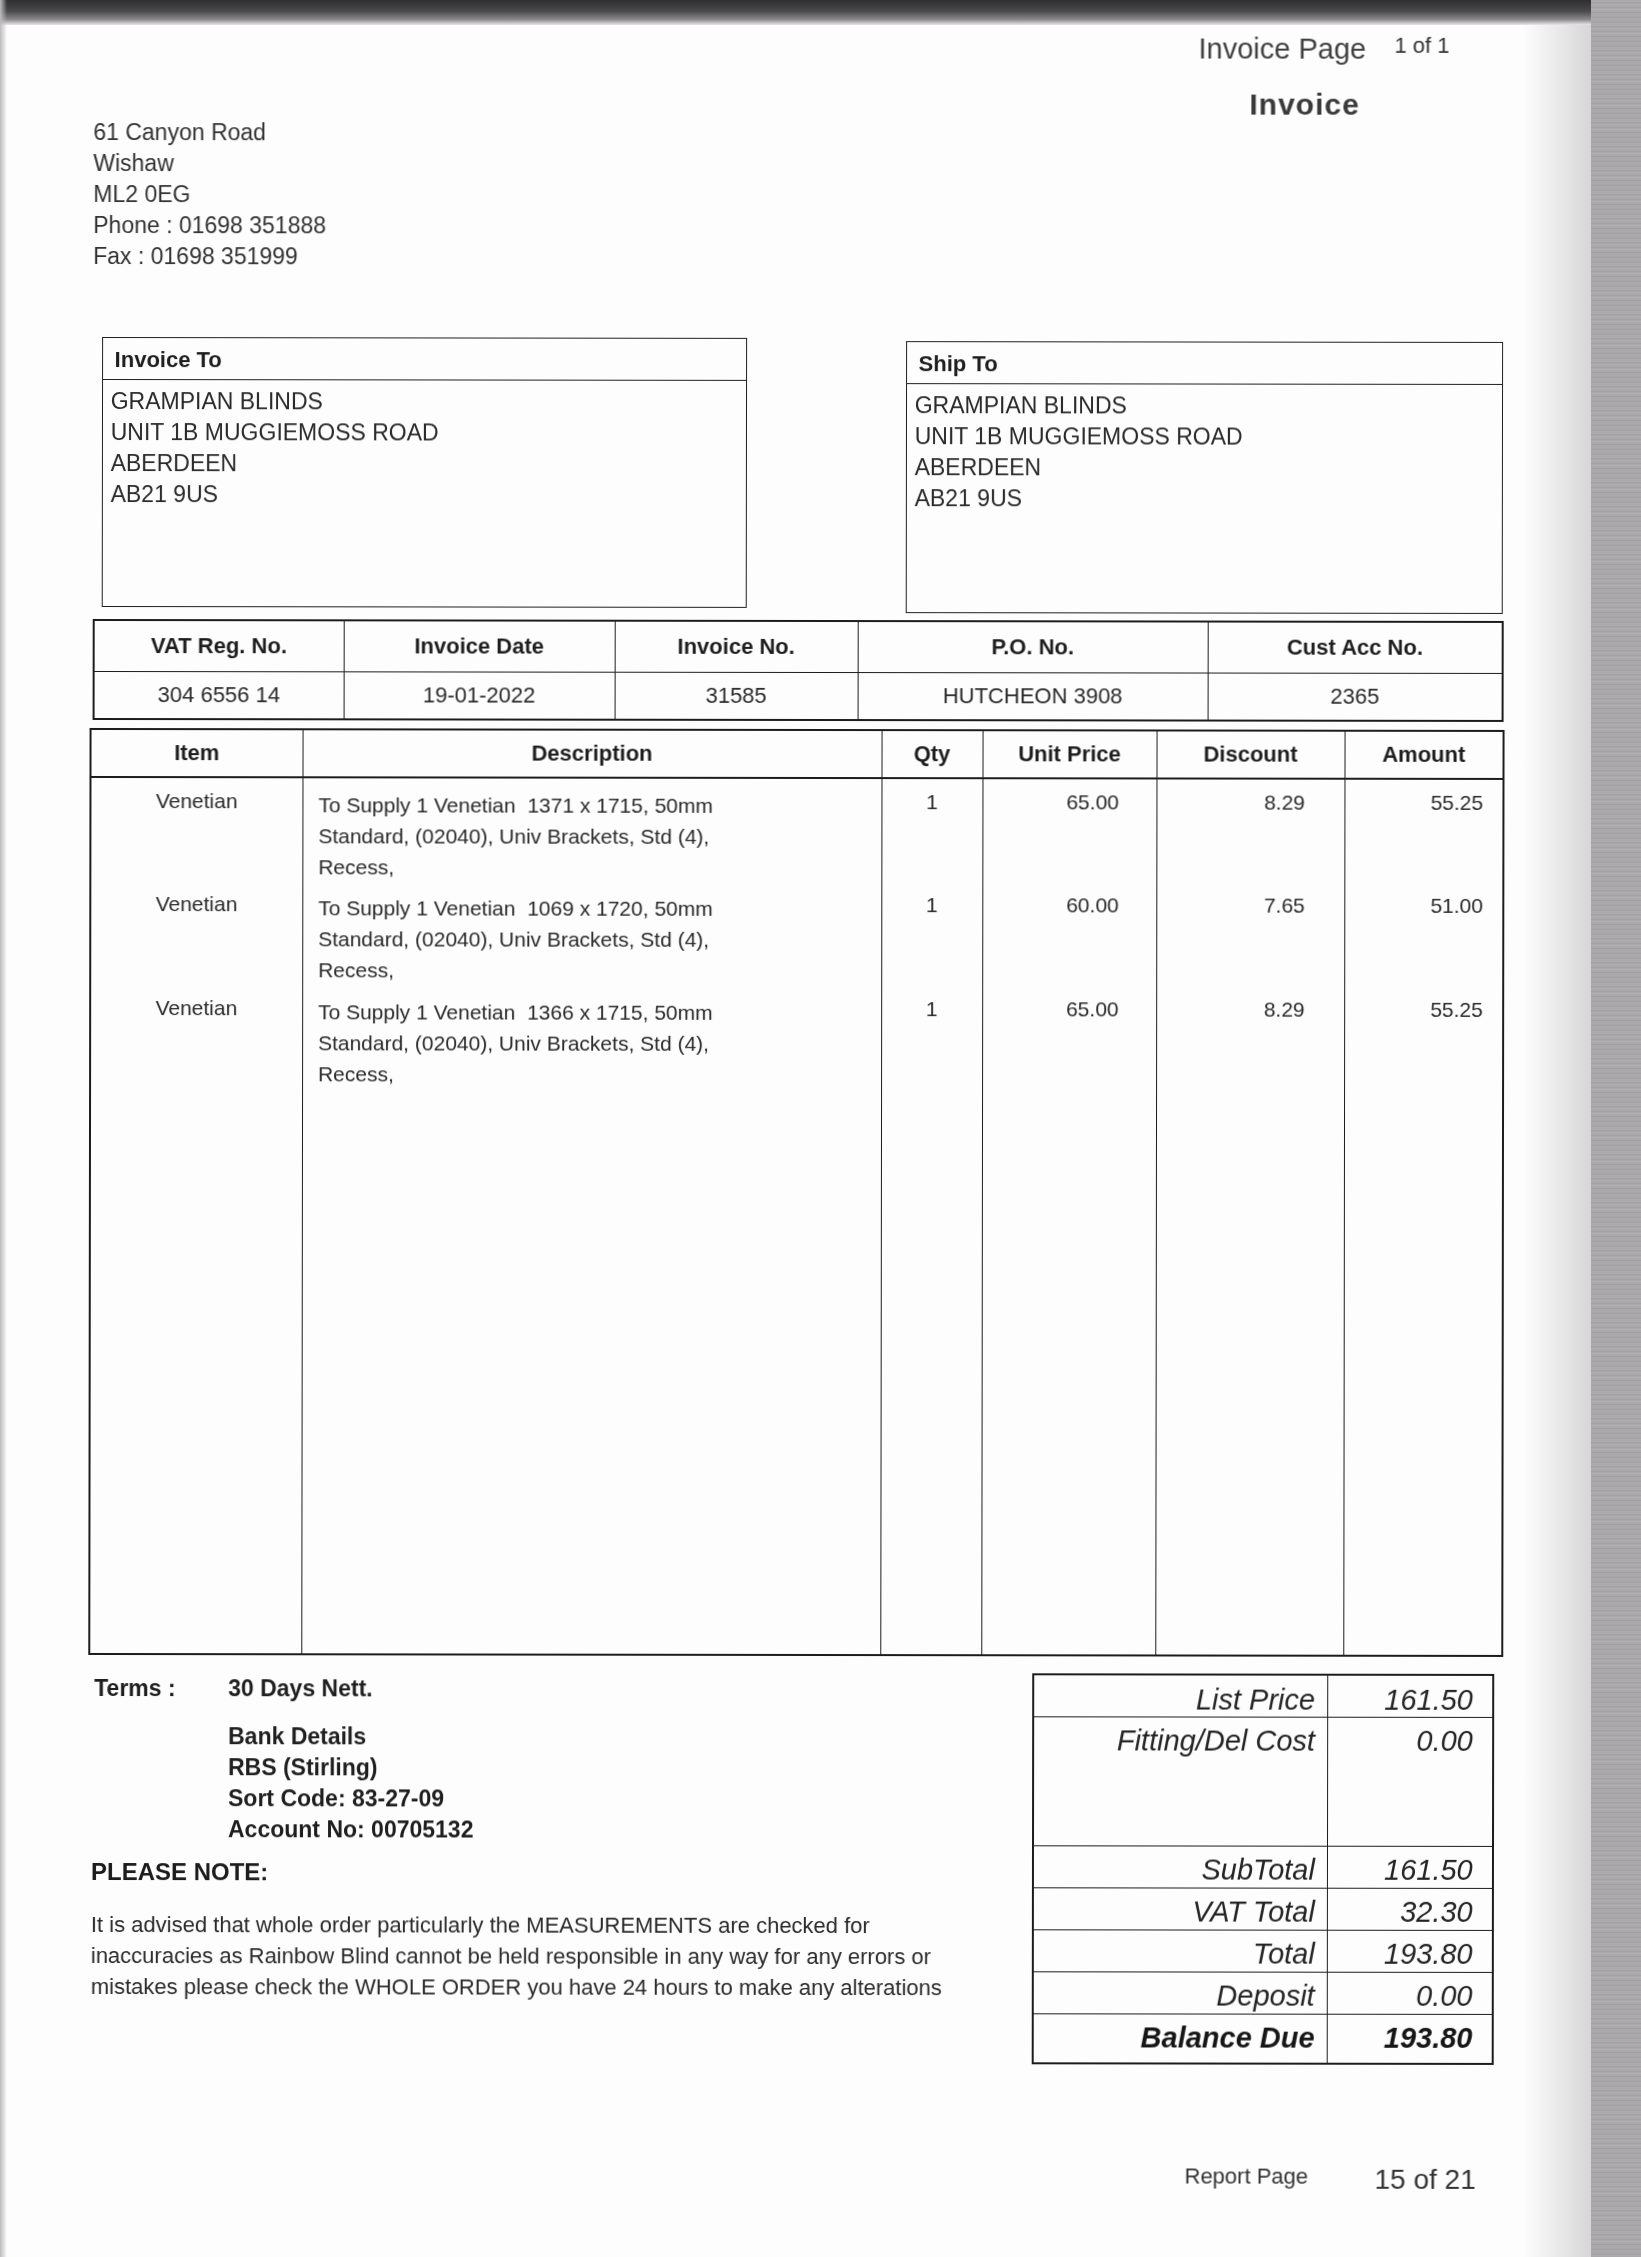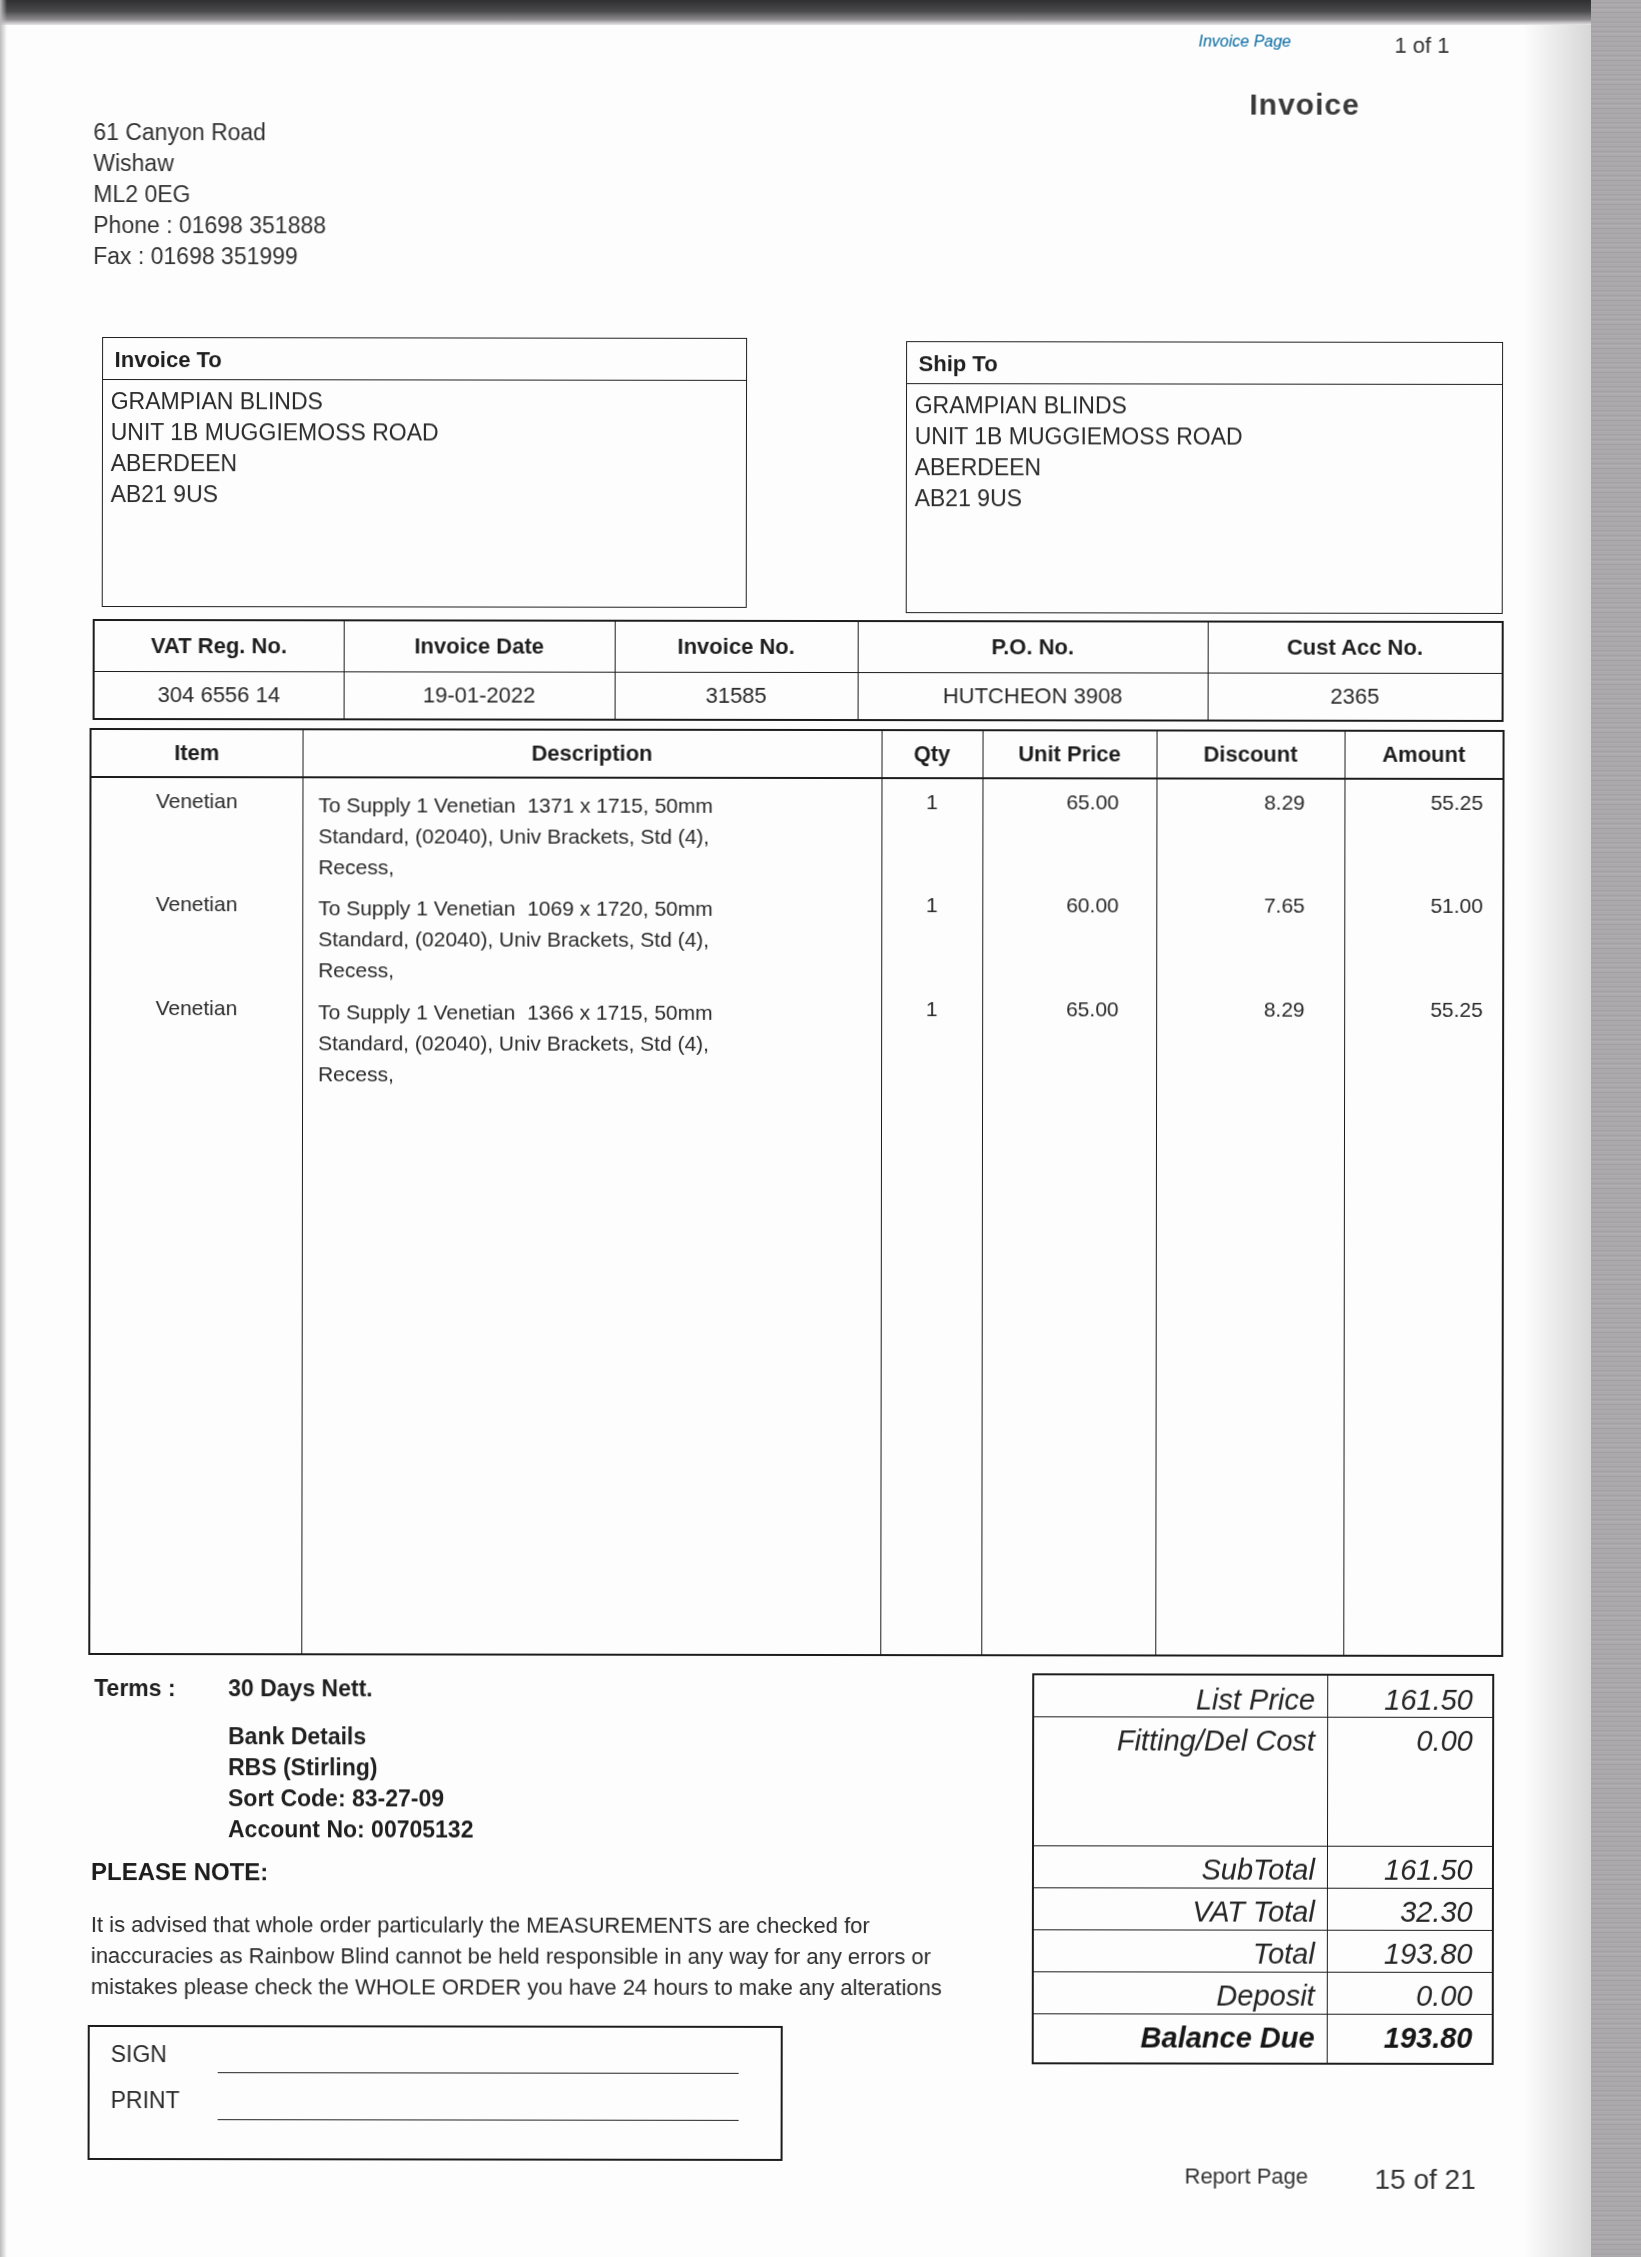--- a/index.html
+++ b/index.html
@@ -15,21 +15,21 @@
   .scan-right-fade{position:absolute;top:0;right:50px;width:68px;height:2257px;z-index:4;
     background:linear-gradient(90deg,rgba(190,188,190,0) 0%,rgba(170,168,170,0.45) 100%);}
   .scan-left{position:absolute;top:0;left:0;width:6.8px;height:2257px;z-index:5;
     background:linear-gradient(90deg,#bdbbbd,rgba(233,232,233,0));}
   
   .paper{position:absolute;inset:0;transform:rotate(0.08deg);filter:blur(0.2px);}
   .abs{position:absolute;}
   
   .company-name{left:90px;top:70px;font-size:30px;font-weight:bold;color:#3e3e3e;letter-spacing:0.5px;}
   .company-addr{left:92px;top:118px;font-size:23px;line-height:31px;color:#333;}
-  .inv-page-label{left:1197px;top:32px;font-size:16px;color:#0369a1;font-style:italic;}
+  .inv-page-label{left:1197px;top:32px;font-size:29px;color:#404040;}
   .inv-page-value{left:1393px;top:32px;font-size:22px;color:#333;}
   .inv-title{left:1248px;top:87px;font-size:30px;font-weight:bold;color:#3a3a3a;letter-spacing:1px;}
   
   .addr-box{border:1.9px solid #1f1f1f;background:transparent;}
   .invoice-to-box{left:101px;top:338px;width:643px;height:268px;}
   .ship-to-box{left:905px;top:341px;width:595px;height:270px;}
   .addr-box .box-title{height:42px;border-bottom:1.9px solid #1f1f1f;font-size:22px;font-weight:bold;
     padding:8.7px 0 0 11.6px;box-sizing:border-box;color:#1e1e1e;}
   .addr-box .box-lines{padding:5.8px 0 0 7.7px;font-size:23px;line-height:31px;color:#2a2a2a;}
   
@@ -240,24 +240,18 @@
     <tr class="totals-row-bold">
       <td class="t-label">Balance Due</td>
       <td class="t-value">193.80</td>
     </tr>
   </tbody>
     </table>
 
   <div class="abs note-title">PLEASE NOTE:</div>
   <div class="abs note-body">It is advised that whole order particularly the MEASUREMENTS are checked for inaccuracies as Rainbow Blind cannot be held responsible in any way for any errors or mistakes please check the WHOLE ORDER you have 24 hours to make any alterations</div>
 
-  <div class="abs sign-box">
-    <span class="sign-label">SIGN</span>
-    <div class="sig-line sig-line-1"></div>
-    <span class="print-label">PRINT</span>
-    <div class="sig-line sig-line-2"></div>
-  </div>
 
   <div class="abs report-label">Report Page</div>
   <div class="abs report-value">15 of 21</div>
 
 </div>
 
 
 </body></html>

